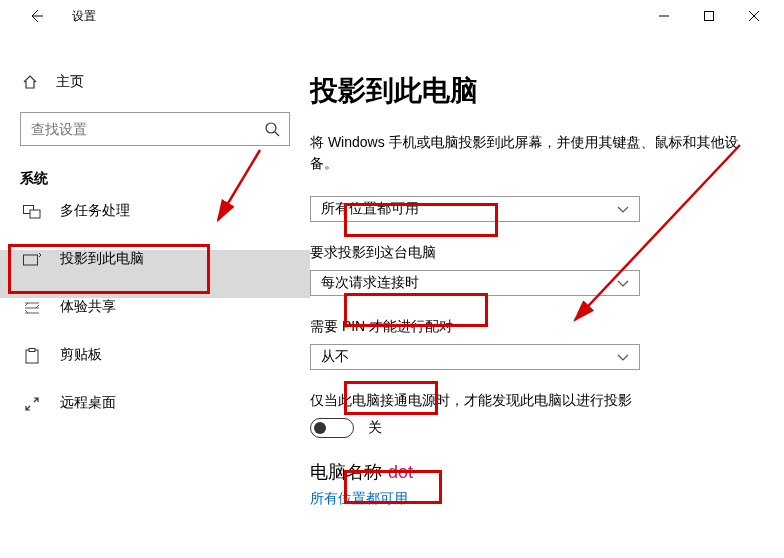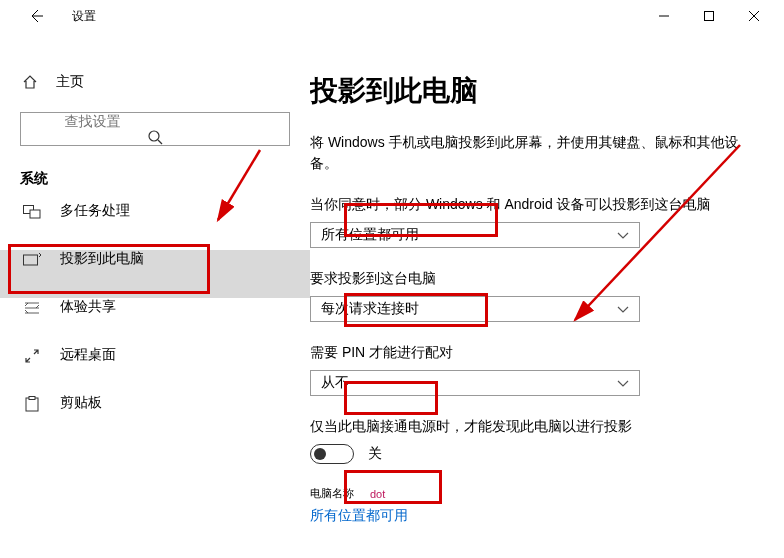--- a/index.html
+++ b/index.html
@@ -11,21 +11,21 @@
 .titlebar .title { font-size: 12px; margin-left: 20px; }
 .titlebar .spacer { flex: 1; }
 .titlebar .winbtn { width: 45px; height: 32px; display: flex; align-items: center; justify-content: center; }
 
 .body { display: flex; flex: 1; overflow: hidden; }
 .sidebar { width: 310px; padding: 0 0 0 0; overflow-y: auto; }
 .home-row { display: flex; align-items: center; height: 40px; padding-left: 20px; margin-top: 30px; }
 .home-row .icon { width: 20px; display: flex; align-items: center; justify-content: center; }
 .home-row .label { font-size: 14px; margin-left: 16px; }
 
-.search-box { margin: 10px 20px 18px 20px; height: 34px; border: 1px solid #999; display: flex; align-items: center; position: relative; flex-direction: column; }
+.search-box { margin: 10px 20px 18px 20px; height: 34px; border: 1px solid #999; display: flex; align-items: center; position: relative; }
 .search-box input { border: none; outline: none; flex: 1; padding: 0 10px; font-size: 14px; background: transparent; }
 .search-box .sicon { width: 34px; display: flex; align-items: center; justify-content: center; color: #333; }
 
 .section-label { font-size: 14px; font-weight: 600; padding: 6px 20px 14px 20px; }
 
 .nav-item { display: flex; align-items: flex-start; height: 48px; padding-left: 22px; cursor: default; position: relative; }
 .nav-item .icon { width: 20px; height: 20px; display: flex; align-items: center; justify-content: center; color: #333; }
 .nav-item .label { font-size: 14px; margin-left: 18px; }
 .nav-item.selected { background: #d9d9d9; }
 
@@ -42,21 +42,21 @@
 .setting-group { margin-bottom: 22px; }
 .setting-label { font-size: 14px; margin-bottom: 8px; }
 .dropdown { width: 330px; height: 26px; border: 1px solid #999; display: flex; align-items: center; padding: 0 10px; justify-content: space-between; font-size: 14px; }
 .dropdown .chev { color: #555; }
 
 .toggle-row { display: flex; align-items: center; gap: 14px; }
 .toggle { width: 44px; height: 20px; border: 1px solid #333; border-radius: 10px; position: relative; }
 .toggle .knob { position: absolute; left: 3px; top: 3px; width: 12px; height: 12px; border-radius: 50%; background: #333; }
 .toggle-label { font-size: 14px; }
 
-.pc-row { display: flex; align-items: center; gap: 16px; font-size: 11px; margin-top: 6px; }
+.pc-row { display: flex; align-items: center; gap: 6px; font-size: 18px; margin-top: 6px; }
 .pc-row .v { color: #be185d; }
 .link { color: #0066cc; font-size: 14px; margin-top: 6px; display: inline-block; }
 
 .arrow-svg { position: absolute; pointer-events: none; }
 </style>
 </head>
 <body>
 
 <div class="window">
   <div class="titlebar">
@@ -132,45 +132,44 @@
         <span class="icon">
           <svg width="18" height="14" viewBox="0 0 18 14">
               <path d="M2 2 L16 2 M2 7 L16 7 M2 12 L16 12 M5 2 L2 5 M13 7 L16 4 M5 12 L2 9" fill="none" stroke="#333" stroke-width="0.8"></path>
             </svg>
         </span>
         <span class="label">体验共享</span>
       </div>
 
       <div class="nav-item">
         <span class="icon">
-          <svg width="16" height="16" viewBox="0 0 16 16">
-              <path d="M2 14 L6 10 M2 10 V14 H6 M14 2 L10 6 M14 6 V2 H10" fill="none" stroke="#333" stroke-width="1.2"></path>
-            </svg>
-        </span>
-        <span class="label">远程桌面</span>
-      </div>
-
-      <div class="nav-item">
-        <span class="icon">
           <svg width="14" height="16" viewBox="0 0 14 16">
               <rect x="1" y="2" width="12" height="13" fill="none" stroke="#333"></rect>
               <rect x="4" y="0.5" width="6" height="3" fill="#fff" stroke="#333"></rect>
             </svg>
         </span>
         <span class="label">剪贴板</span>
       </div>
 
+      <div class="nav-item">
+        <span class="icon">
+          <svg width="16" height="16" viewBox="0 0 16 16">
+              <path d="M2 14 L6 10 M2 10 V14 H6 M14 2 L10 6 M14 6 V2 H10" fill="none" stroke="#333" stroke-width="1.2"></path>
+            </svg>
+        </span>
+        <span class="label">远程桌面</span>
+      </div>
+
     </div>
 
     <div class="content">
       <h1>投影到此电脑</h1>
       <p class="desc">将 Windows 手机或电脑投影到此屏幕，并使用其键盘、鼠标和其他设备。</p>
 
       <div class="setting-group">
-        <div class="setting-label">当你同意时，部分 Windows 和 Android 设备可以投影到这台电脑</div>
         <div class="dropdown">
           <span>所有位置都可用</span>
           <span class="chev"><svg width="12" height="8" viewBox="0 0 12 8">
                 <path d="M1 1 L6 6 L11 1" fill="none" stroke="#555" stroke-width="1.2"></path>
               </svg></span>
         </div>
       </div>
 
       <div class="setting-group">
         <div class="setting-label">要求投影到这台电脑</div>

